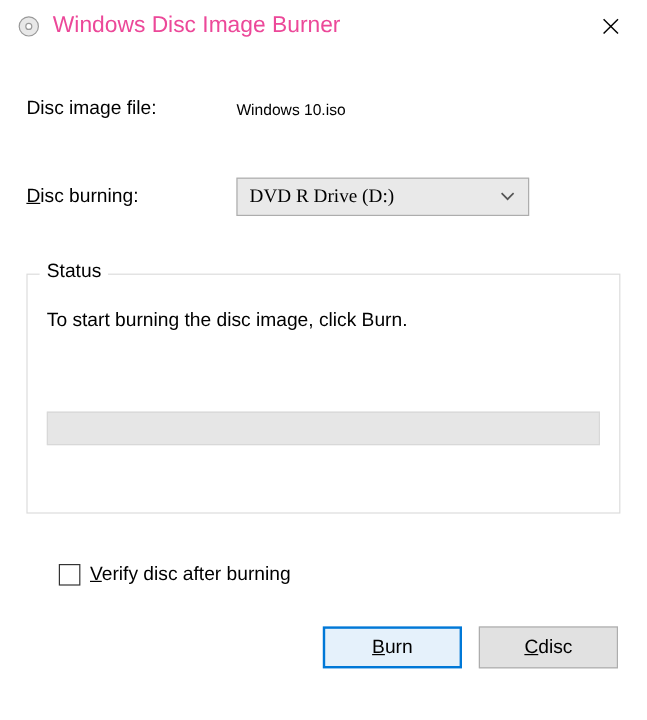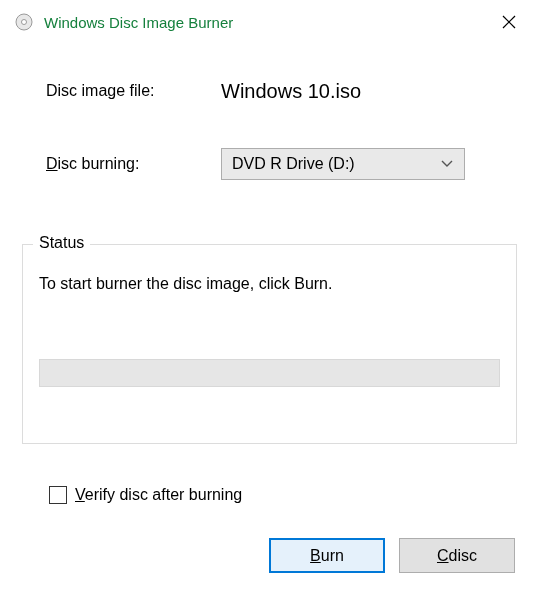--- a/index.html
+++ b/index.html
@@ -32,22 +32,22 @@
     .titlebar .app-icon {
       width: 20px;
       height: 20px;
       margin-right: 10px;
       display: flex;
       align-items: center;
       justify-content: center;
     }
     .titlebar .title-text {
       flex: 1;
-      font-size: 15px;
-      color: #15803d;
+      font-size: 19px;
+      color: #ec4899;
     }
     .titlebar .close-btn {
       width: 40px;
       height: 30px;
       display: flex;
       align-items: center;
       justify-content: center;
       cursor: pointer;
     }
     .content {
@@ -58,32 +58,32 @@
     }
     .form-row {
       display: flex;
       align-items: center;
       margin-top: 22px;
       min-height: 30px;
     }
     .form-row .label {
       width: 175px;
       font-size: 16px;
-      margin-left: 24px;
     }
     .form-row .value {
-      font-size: 20px;
+      font-size: 13px;
     }
     .underline-key {
       text-decoration: underline;
     }
     .select-wrap {
       position: relative;
       width: 244px;
       height: 32px;
+      font-family: Liberation Serif, serif;
     }
     .select-box {
       width: 100%;
       height: 100%;
       background: #e9e9e9;
       border: 1px solid #adadad;
       display: flex;
       align-items: center;
       padding: 0 10px;
       font-size: 16px;
@@ -92,21 +92,21 @@
     .select-box .select-text {
       flex: 1;
     }
     .select-box .chevron {
       width: 14px;
       display: flex;
       justify-content: center;
       align-items: center;
     }
     .status-fieldset {
-      margin-top: 64px;
+      margin-top: 48px;
       position: relative;
       border: 1px solid #dcdcdc;
       padding: 30px 16px 22px 16px;
       height: 200px;
     }
     .status-legend {
       position: absolute;
       top: -11px;
       left: 10px;
       background: #ffffff;
@@ -200,21 +200,21 @@
             <svg width="12" height="8" viewBox="0 0 12 8">
               <polyline points="1,1 6,6 11,1" fill="none" stroke="#555" stroke-width="1.4"></polyline>
             </svg>
           </span>
         </div>
       </div>
     </div>
 
     <div class="status-fieldset">
       <div class="status-legend">Status</div>
-      <div class="status-text">To start burner the disc image, click Burn.</div>
+      <div class="status-text">To start burning the disc image, click Burn.</div>
       <div class="progress-bar"></div>
     </div>
 
     <div class="checkbox-row">
       <div class="checkbox-box"></div>
       <div class="checkbox-label"><span class="underline-key">V</span><span>erify disc after burning</span></div>
     </div>
 
     <div class="button-row">
       <button class="btn primary">

